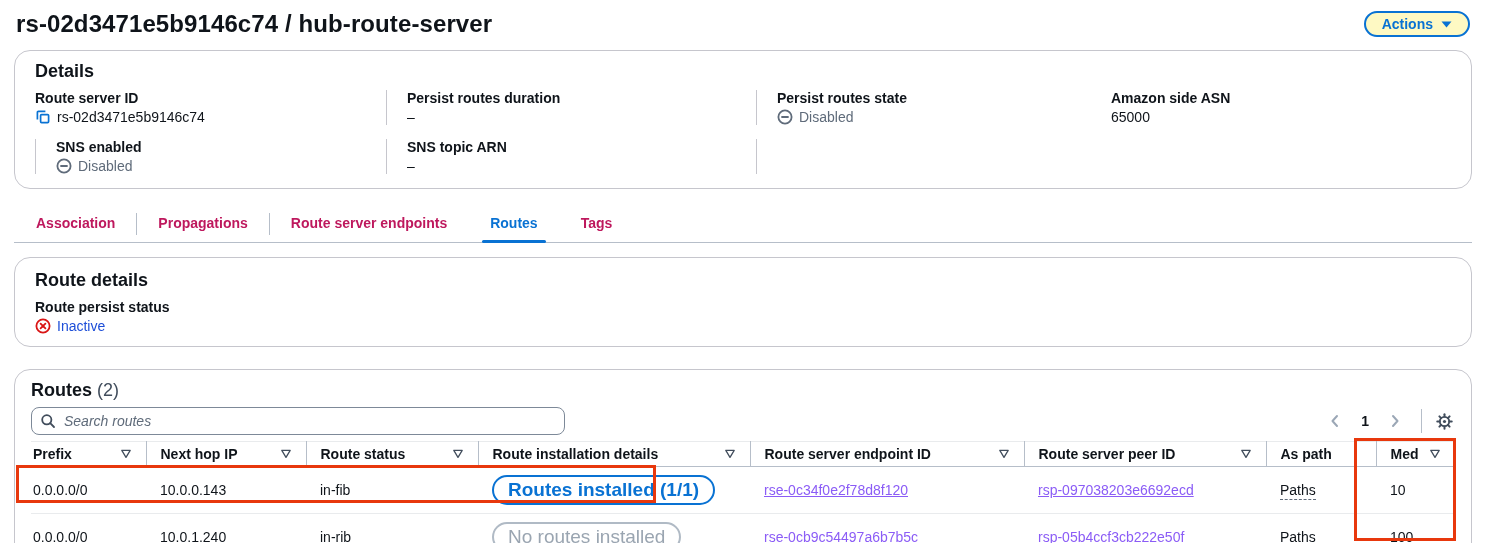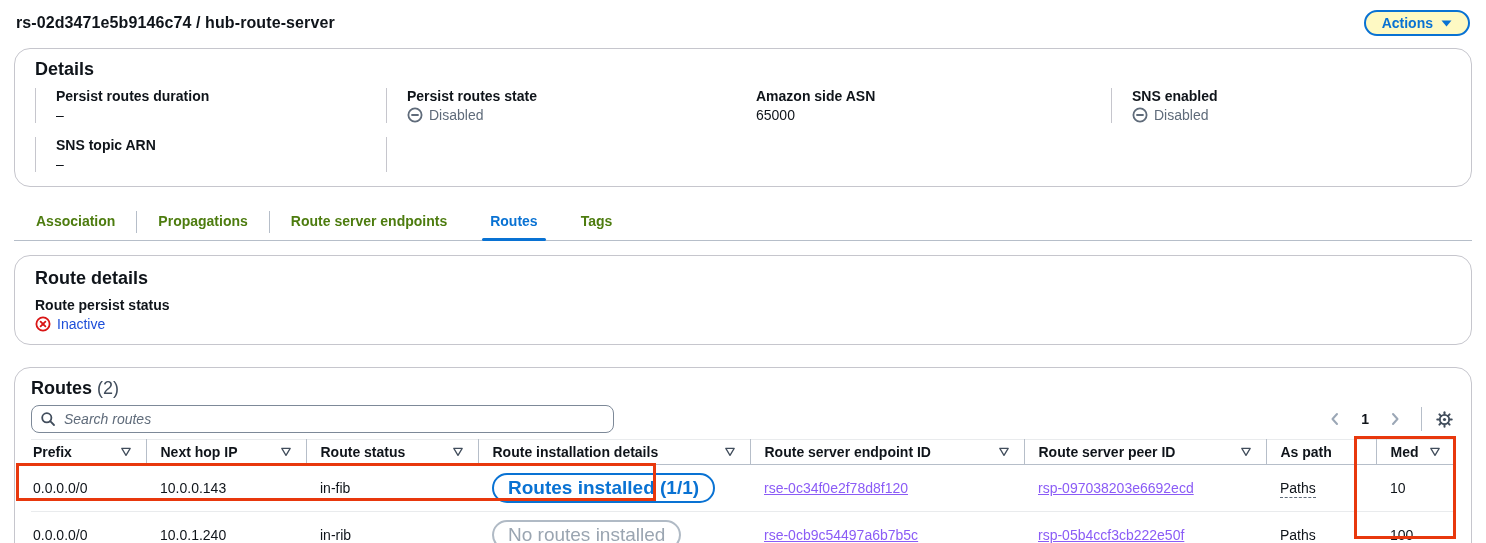--- a/index.html
+++ b/index.html
@@ -2,21 +2,21 @@
 <html><head>
 <meta charset="utf-8">
 <style>
   * { margin:0; padding:0; box-sizing:border-box; }
   html,body { width:1486px; height:543px; background:#fff; overflow:hidden;
     font-family:"Liberation Sans", sans-serif; color:#0f141a; font-size:14px; }
   .page { padding:8px 14px; }
 
   
   .page-header { display:flex; justify-content:space-between; align-items:center; margin:2px 2px 12px; }
-  .page-title { font-size:16px; font-weight:700; letter-spacing:.1px; }
+  .page-title { font-size:24px; font-weight:700; letter-spacing:.1px; }
   .btn-actions { display:inline-flex; align-items:center; gap:8px; background:#fef9c3;
     border:2px solid #0972d3; border-radius:16px; padding:3px 16px; color:#0972d3;
     font-weight:700; font-size:14px; cursor:pointer; font-family:inherit; }
 
   
   .card { background:#fff; border:1px solid #c6c6cd; border-radius:16px; }
   .card h2 { font-size:18px; font-weight:700; }
 
   .details-card { padding:10px 20px 14px; margin-bottom:20px; }
   .details-card h2 { margin-bottom:8px; }
@@ -25,36 +25,36 @@
   .dcell.first { padding-left:0; border-left:none; }
   .field-label { font-weight:700; font-size:14px; margin-bottom:3px; }
   .field-value { display:flex; align-items:center; gap:6px; font-size:14px; }
   .val-success { color:#037f0c; }
   .val-disabled { color:#5f6b7a; }
   .val-error { color:#1d4ed8;align-items:flex-end; }
   .icon16 { width:16px; height:16px; flex:0 0 16px; display:inline-block; }
 
   
   .tabs { display:flex; align-items:center; padding:0 4px 0 20px; border-bottom:1px solid #b6bec9; margin-bottom:14px; }
-  .tab { position:relative; font-weight:700; font-size:14px; color:#4d7c0f; padding:6px 2px 11px;
+  .tab { position:relative; font-weight:700; font-size:14px; color:#be185d; padding:6px 2px 11px;
     cursor:pointer; white-space:nowrap; }
   .tab.active { color:#0972d3; }
   .tab.active::after { content:""; position:absolute; left:-6px; right:-6px; bottom:-1px;
     height:3px; background:#0972d3; border-radius:2px; }
   .tab-sep { width:1px; height:22px; background:#b6bec9; margin:0 19px 4px; }
 
   .route-details-card { padding:12px 20px 12px; margin-bottom:22px; }
   .route-details-card h2 { margin-bottom:8px; }
 
   
   .routes-card { padding:8px 16px 12px; position:relative; }
   .routes-title { margin:2px 0 6px; }
   .routes-count { font-weight:400; color:#414d5c; }
   .table-toolbar { display:flex; justify-content:space-between; align-items:center; margin-bottom:6px; }
-  .search-wrap { position:relative; width:583px; }
+  .search-wrap { position:relative; width:534px; }
   .search-wrap .icon16 { position:absolute; left:9px; top:6px; }
   .search-input { width:100%; height:28px; border:1px solid #7d8998; border-radius:8px;
     padding:0 10px 0 32px; font-size:14px; font-family:inherit; color:#0f141a; }
   .search-input::placeholder { font-style:italic; color:#5f6b7a; }
   .pagination { display:flex; align-items:center; gap:4px; }
   .pg-btn { background:none; border:none; padding:2px 6px; cursor:pointer; line-height:0; }
   .pg-num { font-weight:700; font-size:14px; color:#0f141a; padding:0 8px; background:none; border:none; font-family:inherit; cursor:pointer; }
   .pg-sep { width:1px; height:24px; background:#b6bec9; margin:0 8px; }
   .gear-btn { background:none; border:none; cursor:pointer; line-height:0; padding:2px; }
 
@@ -139,20 +139,29 @@
       <svg class="" width="11" height="7" viewBox="0 0 11 7">
           <path d="M0.5 0.5 H10.5 L5.5 6.5 Z" fill="#0972d3"></path>
         </svg>
     </button>
   </div>
 
   <section class="card details-card">
     <h2>Details</h2>
     <div class="details-grid">
 
+      <div class="dcell first">
+        <div class="field-label">Route server ID</div>
+        <div class="field-value">
+          <svg class="icon16" viewBox="0 0 16 16">
+              <use href="#i-copy"></use>
+            </svg>
+          <span>rs-02d3471e5b9146c74</span>
+        </div>
+      </div>
 
 
       <div class="dcell">
         <div class="field-label">Persist routes duration</div>
         <div class="field-value">
           <span>–</span>
         </div>
       </div>
 
       <div class="dcell">

